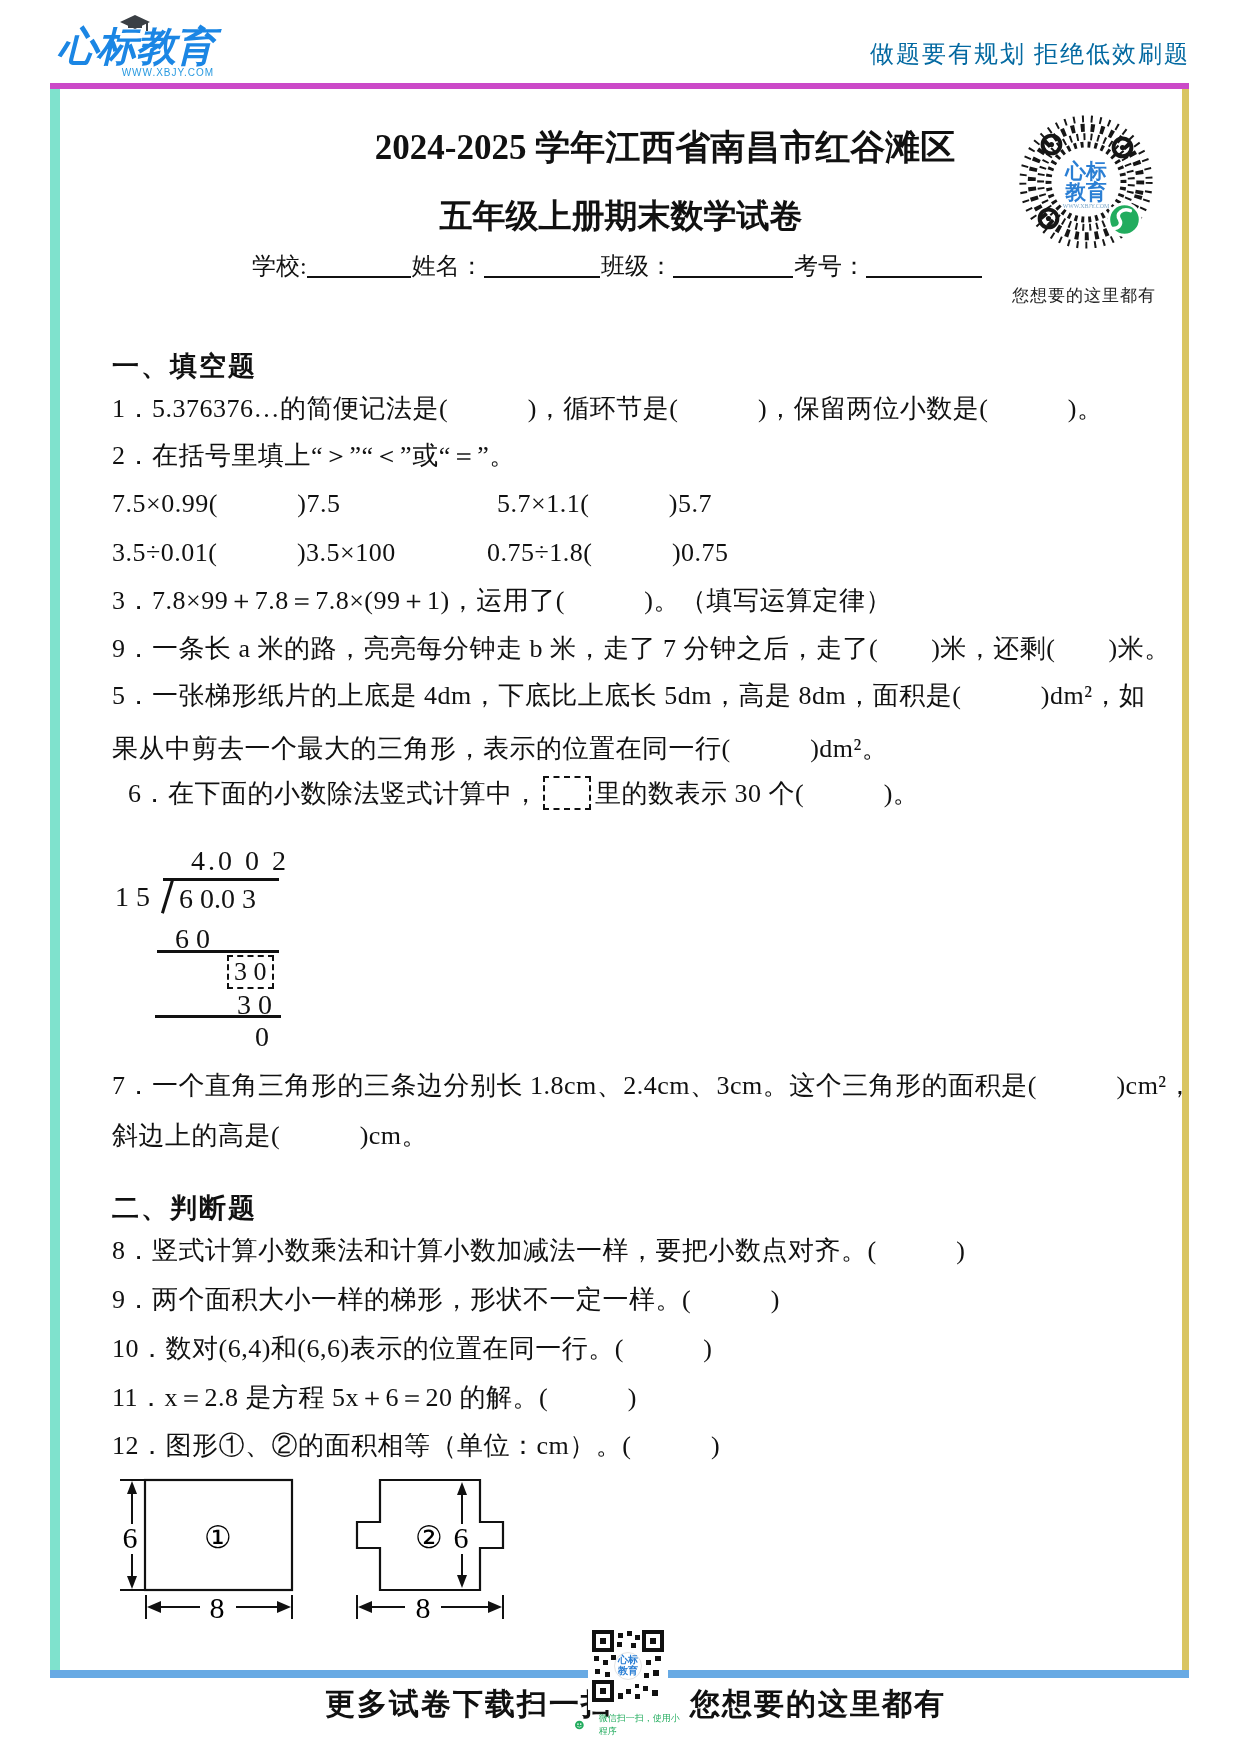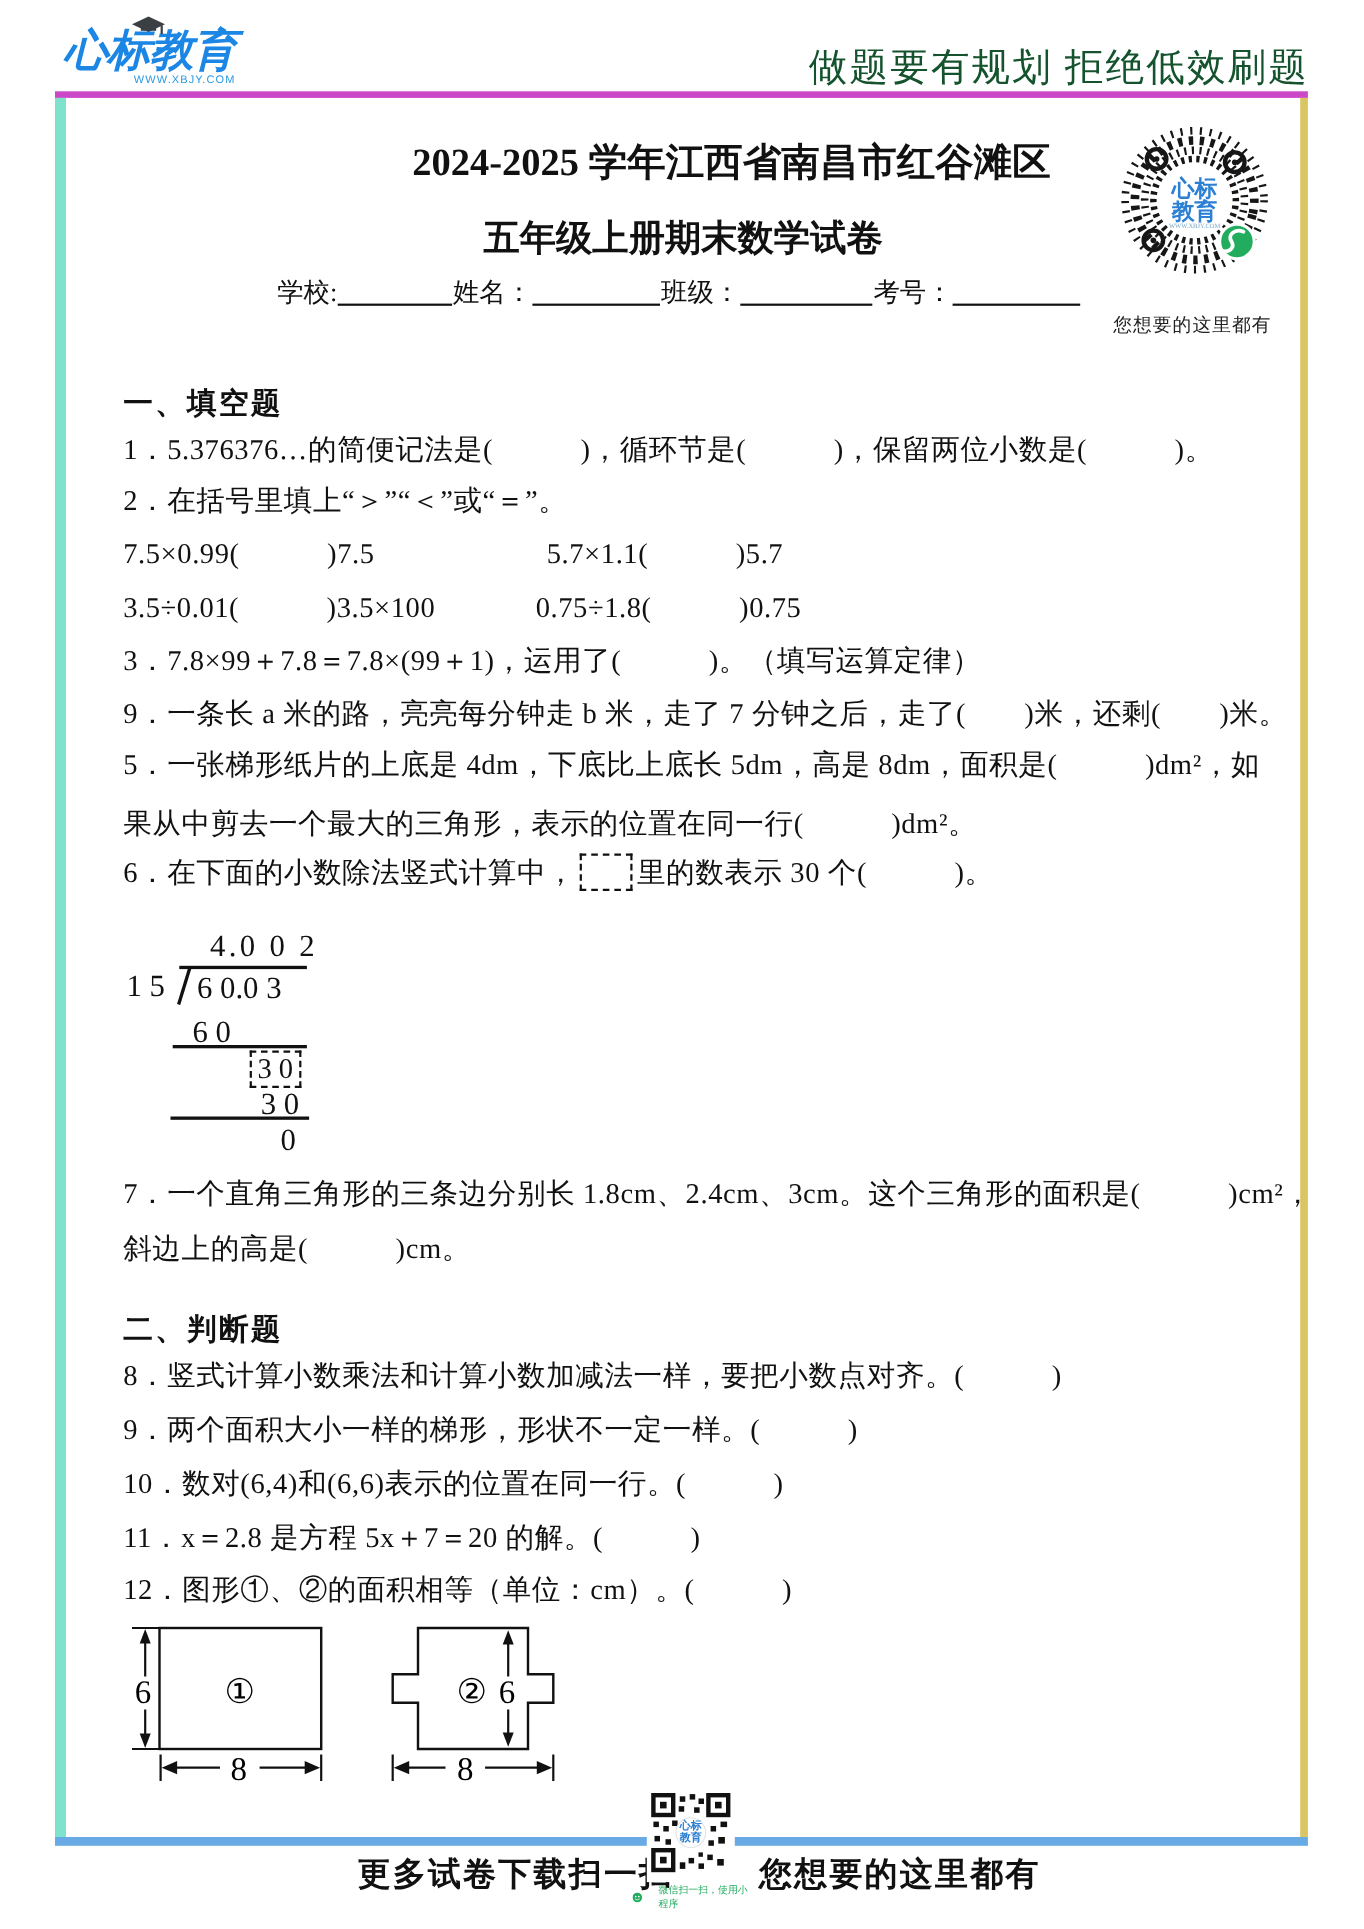--- a/index.html
+++ b/index.html
@@ -7,21 +7,21 @@
     width:1240px;height:1754px;position:relative;background:#ffffff;
     font-family:"Liberation Serif","DejaVu Serif",serif;color:#111;
     overflow:hidden;
   }
   .abs{position:absolute;}
   
   .logo-text{font-family:"Liberation Sans","DejaVu Sans",sans-serif;font-weight:bold;font-style:italic;
     font-size:40px;color:#1b86e4;letter-spacing:-1px;line-height:1;}
   .logo-url{display:block;text-align:right;font-family:"Liberation Sans",sans-serif;
     font-size:10px;color:#2a9ae0;letter-spacing:1px;margin-top:1px;}
-  .slogan{font-size:35px;letter-spacing:2px;color:#14532d;}
+  .slogan{font-size:24px;letter-spacing:2px;color:#0369a1;}
   
   .bar{position:absolute;}
   
   .title{left:60px;width:1122px;text-align:center;font-weight:bold;}
   .t1{top:124px;font-size:35px;padding-left:44px;}
   .t2{top:194px;font-size:33px;}
   
   .info-row{left:252px;top:250px;width:730px;display:flex;justify-content:space-between;font-size:24px;}
   .blank{display:inline-block;border-bottom:2px solid #111;height:22px;vertical-align:-4px;}
   
@@ -101,21 +101,21 @@
 
 <div class="qline" style="top:486px;">7.5×0.99(　　　)7.5</div>
 <div class="qline" style="top:486px;left:497px;">5.7×1.1(　　　)5.7</div>
 <div class="qline" style="top:535px;">3.5÷0.01(　　　)3.5×100</div>
 <div class="qline" style="top:535px;left:487px;">0.75÷1.8(　　　)0.75</div>
 
 <div class="qline" style="top:583px;">3．7.8×99＋7.8＝7.8×(99＋1)，运用了(　　　)。（填写运算定律）</div>
 <div class="qline" style="top:631px;">9．一条长 a 米的路，亮亮每分钟走 b 米，走了 7 分钟之后，走了(　　)米，还剩(　　)米。</div>
 <div class="qline" style="top:678px;">5．一张梯形纸片的上底是 4dm，下底比上底长 5dm，高是 8dm，面积是(　　　)dm²，如</div>
 <div class="qline" style="top:731px;">果从中剪去一个最大的三角形，表示的位置在同一行(　　　)dm²。</div>
-<div class="qline" style="top:776px;"><span>6．在下面的小数除法竖式计算中，</span><span class="dash-box"></span><span>里的数表示 30 个(　　　)。</span></div>
+<div class="qline" style="top:776px;margin-left:16px;"><span>6．在下面的小数除法竖式计算中，</span><span class="dash-box"></span><span>里的数表示 30 个(　　　)。</span></div>
 
 <div class="abs division">
   <span style="left:78px;top:0;letter-spacing:3px;">4.0 0 2</span>
   <div class="dv-line" style="left:50px;top:33px;width:116px;height:3px;"></div>
   <div class="dv-line" style="left:53px;top:34px;width:3px;height:35px;transform:rotate(17deg);"></div>
   <span style="left:2px;top:36px;">1 5</span>
   <span style="left:66px;top:38px;">6 0.0 3</span>
   <span style="left:62px;top:78px;">6 0</span>
   <div class="dv-line" style="left:44px;top:105px;width:122px;height:2.5px;"></div>
   <div class="dv-boxed" style="left:114px;top:110px;">3 0</div>
@@ -124,21 +124,21 @@
   <span style="left:142px;top:176px;">0</span>
 </div>
 
 <div class="qline" style="top:1068px;">7．一个直角三角形的三条边分别长 1.8cm、2.4cm、3cm。这个三角形的面积是(　　　)cm²，</div>
 <div class="qline" style="top:1118px;">斜边上的高是(　　　)cm。</div>
 
 <div class="qline sec" style="top:1190px;">二、判断题</div>
 <div class="qline" style="top:1233px;">8．竖式计算小数乘法和计算小数加减法一样，要把小数点对齐。(　　　)</div>
 <div class="qline" style="top:1282px;">9．两个面积大小一样的梯形，形状不一定一样。(　　　)</div>
 <div class="qline" style="top:1331px;">10．数对(6,4)和(6,6)表示的位置在同一行。(　　　)</div>
-<div class="qline" style="top:1380px;">11．x＝2.8 是方程 5x＋7＝20 的解。(　　　)</div>
+<div class="qline" style="top:1380px;">11．x＝2.8 是方程 5x＋6＝20 的解。(　　　)</div>
 <div class="qline" style="top:1428px;">12．图形①、②的面积相等（单位：cm）。(　　　)</div>
 
 <svg class="abs" style="left:100px;top:1462px;" width="420" height="165" viewBox="0 0 420 165">
 
   <g stroke="#111" stroke-width="2.2" fill="none">
     <rect x="45" y="18" width="147" height="110"></rect>
   </g>
   <text x="118" y="86" text-anchor="middle" font-size="31">①</text>
 
   <g stroke="#111" stroke-width="2">

